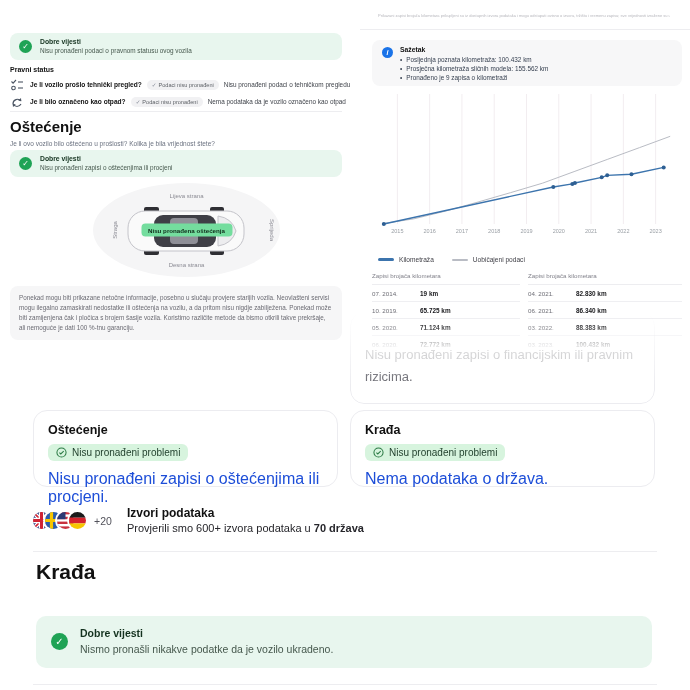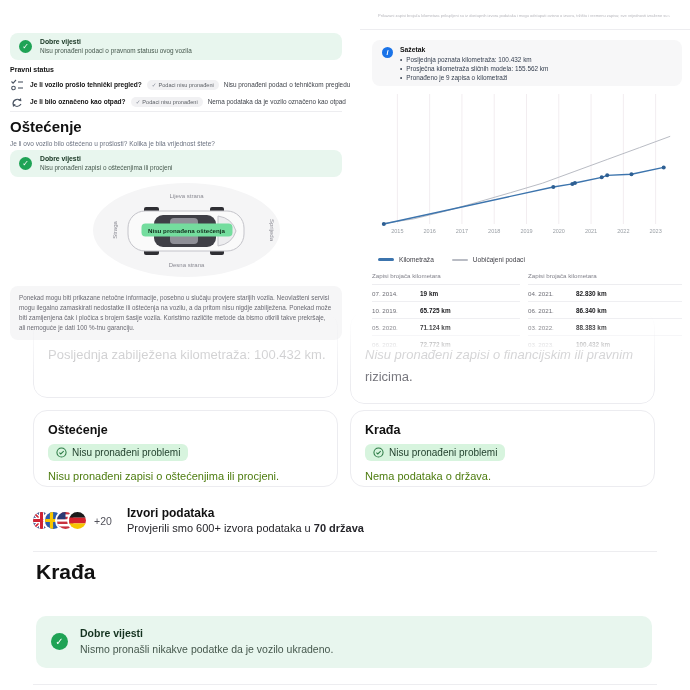--- a/index.html
+++ b/index.html
@@ -94,30 +94,30 @@
             mask-image:linear-gradient(to bottom,#000 62%,transparent 97%);}
 
   
   .card{position:absolute;border:1px solid #ececf0;border-radius:14px;background:transparent;}
   .card-fade{-webkit-mask-image:linear-gradient(to bottom,transparent 2%,rgba(0,0,0,.55) 45%,#000 80%);
              mask-image:linear-gradient(to bottom,transparent 2%,rgba(0,0,0,.55) 45%,#000 80%);}
   #ghost-card-left{left:33px;top:312px;width:305px;height:86px;}
   #ghost-card-right{left:350px;top:312px;width:305px;height:92px;}
   .ghost-line{position:absolute;font-size:13px;color:#3f3f46;white-space:nowrap;}
   #ghost-left-text{left:14px;top:34px;opacity:.38;}
-  #ghost-right-line1{left:14px;top:34px;opacity:.38;font-style:italic;}
+  #ghost-right-line1{left:14px;top:34px;opacity:.38;}
   #ghost-right-line2{left:14px;top:56px;opacity:.85;color:#4c4c55;}
 
   .result-card{position:absolute;top:410px;width:305px;height:77px;border:1px solid #ececf0;
       border-radius:14px;background:#fff;padding:12px 14px;}
   #card-damage{left:33px;} #card-theft{left:350px;}
   .result-title{font-size:12.5px;font-weight:bold;color:#111;}
   .result-pill{display:inline-flex;align-items:center;gap:5px;margin-top:7px;
       background:#d7f4de;border-radius:6px;padding:3px 8px;font-size:10px;color:#1e3d2a;}
-  .result-text{margin-top:8px;font-size:11px;color:#4d7c0f;}
+  .result-text{margin-top:8px;font-size:16px;color:#1d4ed8;}
 
   
   #sources{left:33px;top:505px;width:620px;height:40px;}
   .flag{position:absolute;top:7px;width:17px;height:17px;border-radius:50%;overflow:hidden;
       box-shadow:0 0 0 2px #fff;}
   #flag-uk{left:0;} #flag-se{left:12px;} #flag-us{left:24px;} #flag-de{left:36px;}
   #sources-plus{position:absolute;left:61px;top:10px;font-size:10.5px;color:#52525b;}
   #sources-title{position:absolute;left:94px;top:1px;font-size:12px;font-weight:bold;color:#111;}
   #sources-line{position:absolute;left:94px;top:17px;font-size:11px;color:#26262b;}
   #sources-line b{font-weight:bold;}
@@ -295,23 +295,20 @@
             <span class="odo-val">88.383 km</span>
           </div>
           <div class="odo-row">
             <span class="odo-date">03. 2023.</span>
             <span class="odo-val">100.432 km</span>
           </div>
         </div>
     </div>
   </div>
 
-  <div class="card card-fade" id="ghost-card-left">
-    <div class="ghost-line" id="ghost-left-text">Posljednja zabilježena kilometraža: 100.432 km.</div>
-  </div>
   <div class="card card-fade" id="ghost-card-right">
     <div class="ghost-line" id="ghost-right-line1">Nisu pronađeni zapisi o financijskim ili pravnim</div>
     <div class="ghost-line" id="ghost-right-line2">rizicima.</div>
   </div>
 
   <div class="result-card" id="card-damage">
     <div class="result-title">Oštećenje</div>
     <div class="result-pill">
       <svg width="11" height="11" viewBox="0 0 12 12">
         <circle cx="6" cy="6" r="5" fill="none" stroke="#2b7a44" stroke-width="1.1"></circle>

